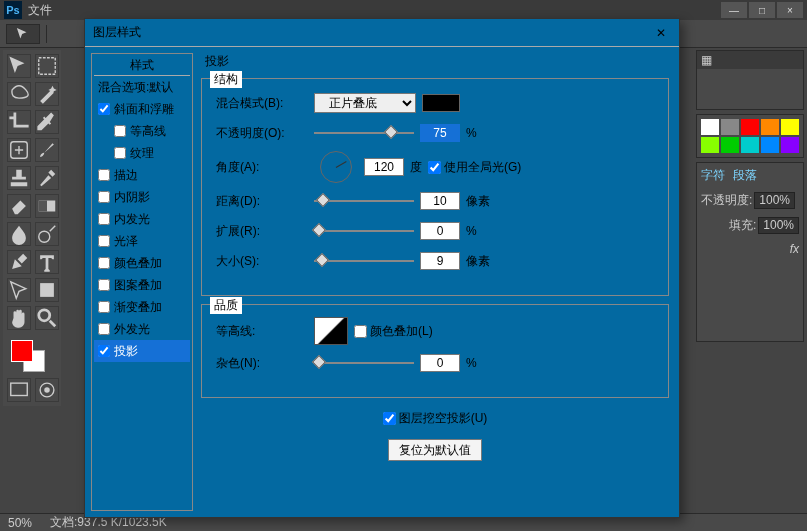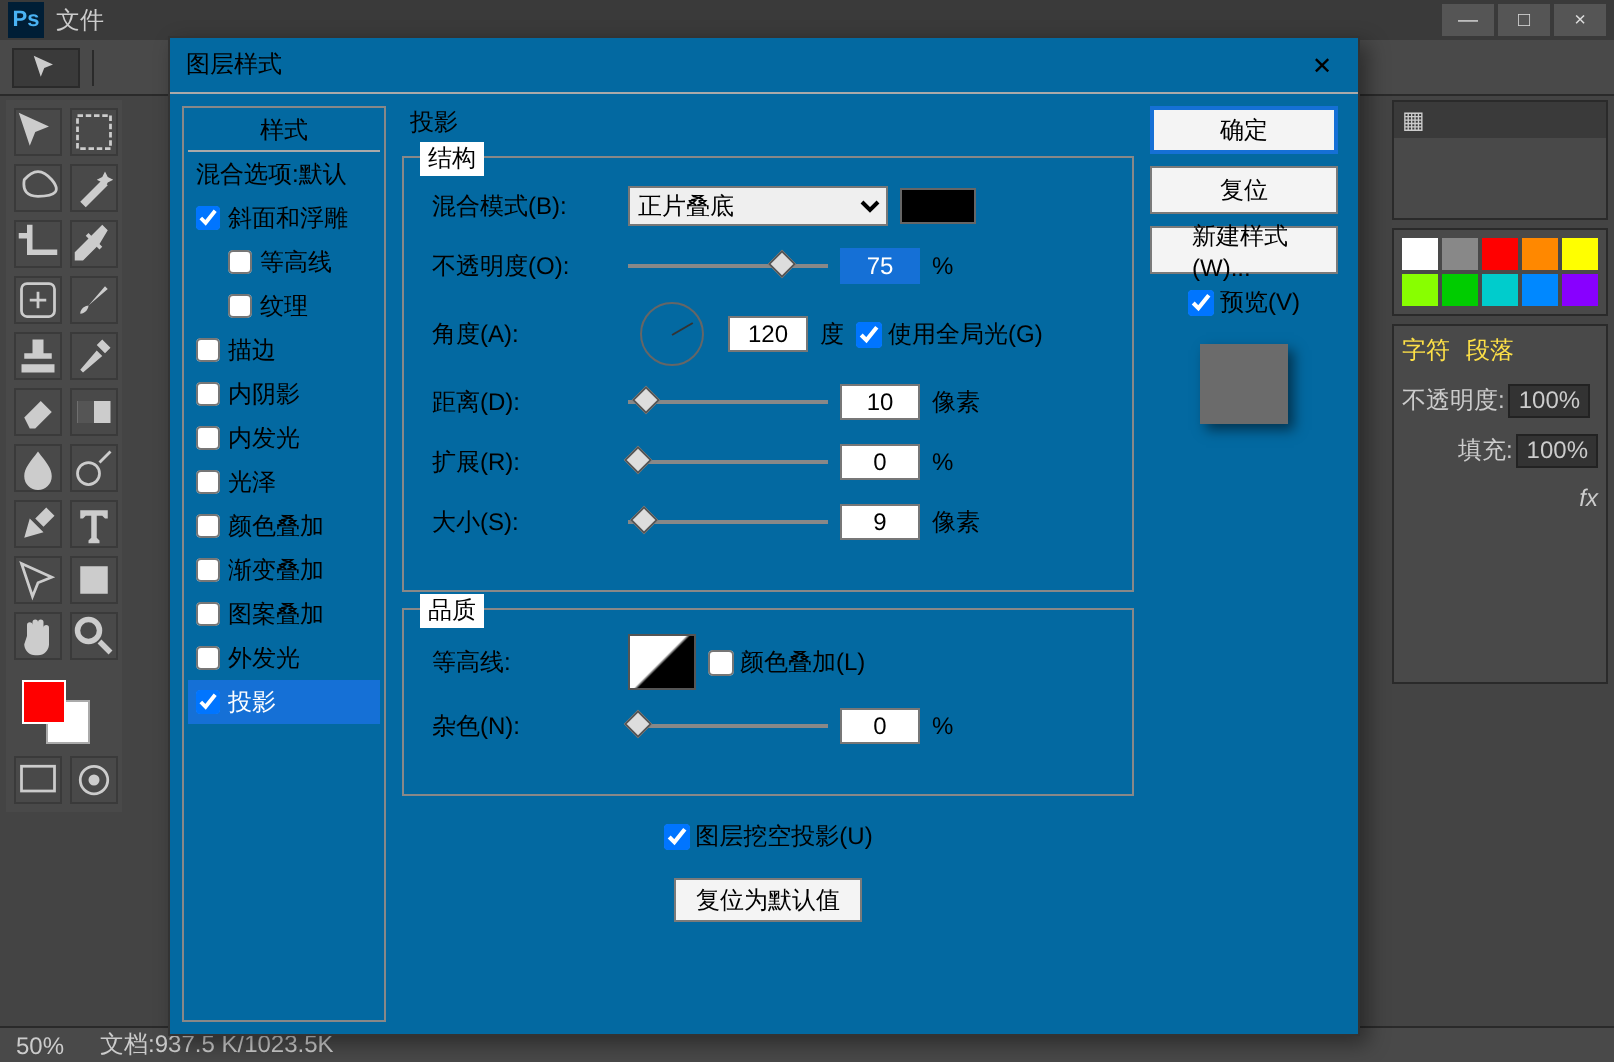--- a/index.html
+++ b/index.html
@@ -23,21 +23,21 @@
 .swatch { grid-column:1/3; position:relative; height:36px; margin-top:4px;}
 .swatch .fg{position:absolute;left:4px;top:2px;width:22px;height:22px;background:#f00;border:1px solid #fff;}
 .swatch .bg{position:absolute;left:16px;top:12px;width:22px;height:22px;background:#fff;border:1px solid #aaa;}
 
 
 .right-panels{position:absolute;right:3px;top:50px;width:108px;display:flex;flex-direction:column;gap:4px;}
 .panel{background:#494949;border:1px solid #2a2a2a;}
 .panel .phdr{background:#3a3a3a;height:18px;display:flex;align-items:center;padding:0 4px;color:#ccc;gap:6px;}
 .swatch-grid{display:grid;grid-template-columns:repeat(5,1fr);gap:2px;padding:4px;}
 .sw{height:16px;}
-.tabrow{display:flex;gap:8px;padding:4px;color:#fde047;}
+.tabrow{display:flex;gap:8px;padding:4px;color:#7dd3fc;}
 
 
 .status{position:absolute;bottom:0;left:0;right:0;height:18px;background:#494949;color:#ccc;display:flex;align-items:center;padding:0 8px;gap:18px;border-top:1px solid #2a2a2a;}
 
 
 .modal{position:absolute;left:84px;top:18px;width:596px;height:500px;background:#0369a1;border:1px solid #333;box-shadow:4px 4px 10px rgba(0,0,0,.4);display:flex;flex-direction:column;}
 .modal-title{height:28px;border-bottom:1px solid #aaa;display:flex;align-items:center;padding:0 8px;font-size:13px;}
 .modal-title .close{margin-left:auto;width:20px;height:20px;display:flex;align-items:center;justify-content:center;}
 .modal-body{flex:1;display:flex;padding:6px 10px 6px 6px;gap:8px;}
 .col-left{width:102px;border:1px solid #888;padding:2px;}
@@ -45,21 +45,21 @@
 .col-left .item{height:22px;display:flex;align-items:center;padding:0 4px;gap:4px;}
 .col-left .item.sel{background:#1570d6;color:#fff;}
 .col-left input[type=checkbox]{width:12px;height:12px;}
 
 .col-mid{flex:1;display:flex;flex-direction:column;gap:8px;}
 .group-title{padding-left:4px;}
 .group{border:1px solid #888;padding:12px 14px 16px 14px;position:relative;}
 .group legend{position:absolute;top:-8px;left:8px;background:#fff;padding:0 4px;}
 .row{display:flex;align-items:center;gap:6px;min-height:24px;margin-bottom:6px;}
 .lbl{text-align:left;width:92px;}
-select{height:20px;border:1px solid #777;font-size:12px;width:130px;}
+select{height:20px;border:1px solid #777;font-size:12px;width:102px;padding-left:10px;}
 .color-chip{width:38px;height:18px;background:#000;border:1px solid #666;}
 .num{width:40px;height:18px;border:1px solid #777;text-align:center;font-size:12px;}
 .slider{flex:1;max-width:100px;height:6px;position:relative;}
 .slider:before{content:"";position:absolute;top:2px;left:0;right:0;height:2px;background:#888;}
 .slider .thumb{position:absolute;top:-3px;width:10px;height:10px;background:#ddd;border:1px solid #555;transform:rotate(45deg);}
 .angle-dial{width:32px;height:32px;border:1px solid #666;border-radius:50%;position:relative;margin:0 6px;}
 .angle-dial:after{content:"";position:absolute;left:50%;top:50%;width:12px;height:1px;background:#333;transform-origin:left;transform:rotate(-30deg);}
 .contour{width:34px;height:28px;border:1px solid #555;background:linear-gradient(135deg,#fff 48%,#000 52%);}
 .btn{height:24px;border:1px solid #7a7a7a;background:#f4f4f4;padding:0 20px;display:flex;align-items:center;justify-content:center;}
 .btn.small{padding:0 10px;height:22px;}
@@ -297,25 +297,25 @@
           <div class="item">
             <input type="checkbox" style="">
             <span>光泽</span>
           </div>
           <div class="item">
             <input type="checkbox" style="">
             <span>颜色叠加</span>
           </div>
           <div class="item">
             <input type="checkbox" style="">
+            <span>图案叠加</span>
+          </div>
+          <div class="item">
+            <input type="checkbox" style="">
             <span>渐变叠加</span>
-          </div>
-          <div class="item">
-            <input type="checkbox" style="">
-            <span>图案叠加</span>
           </div>
           <div class="item">
             <input type="checkbox" style="">
             <span>外发光</span>
           </div>
           <div class="item sel">
             <input type="checkbox" checked="" style="">
             <span>投影</span>
           </div>
         </div>
@@ -398,24 +398,14 @@
         <label class="chk">
             <input type="checkbox" checked="" style="">
             <span>图层挖空投影(U)</span>
           </label>
       </div>
       <div class="center-row">
         <div class="btn small">复位为默认值</div>
       </div>
     </div>
 
-    <div class="col-right">
-      <div class="btn primary">确定</div>
-      <div class="btn">复位</div>
-      <div class="btn">新建样式(W)...</div>
-      <label class="chk" style="justify-content:center;">
-          <input type="checkbox" checked="" style="">
-          <span>预览(V)</span>
-        </label>
-      <div class="preview"></div>
-    </div>
   </div>
 </div>
 
 </body></html>

